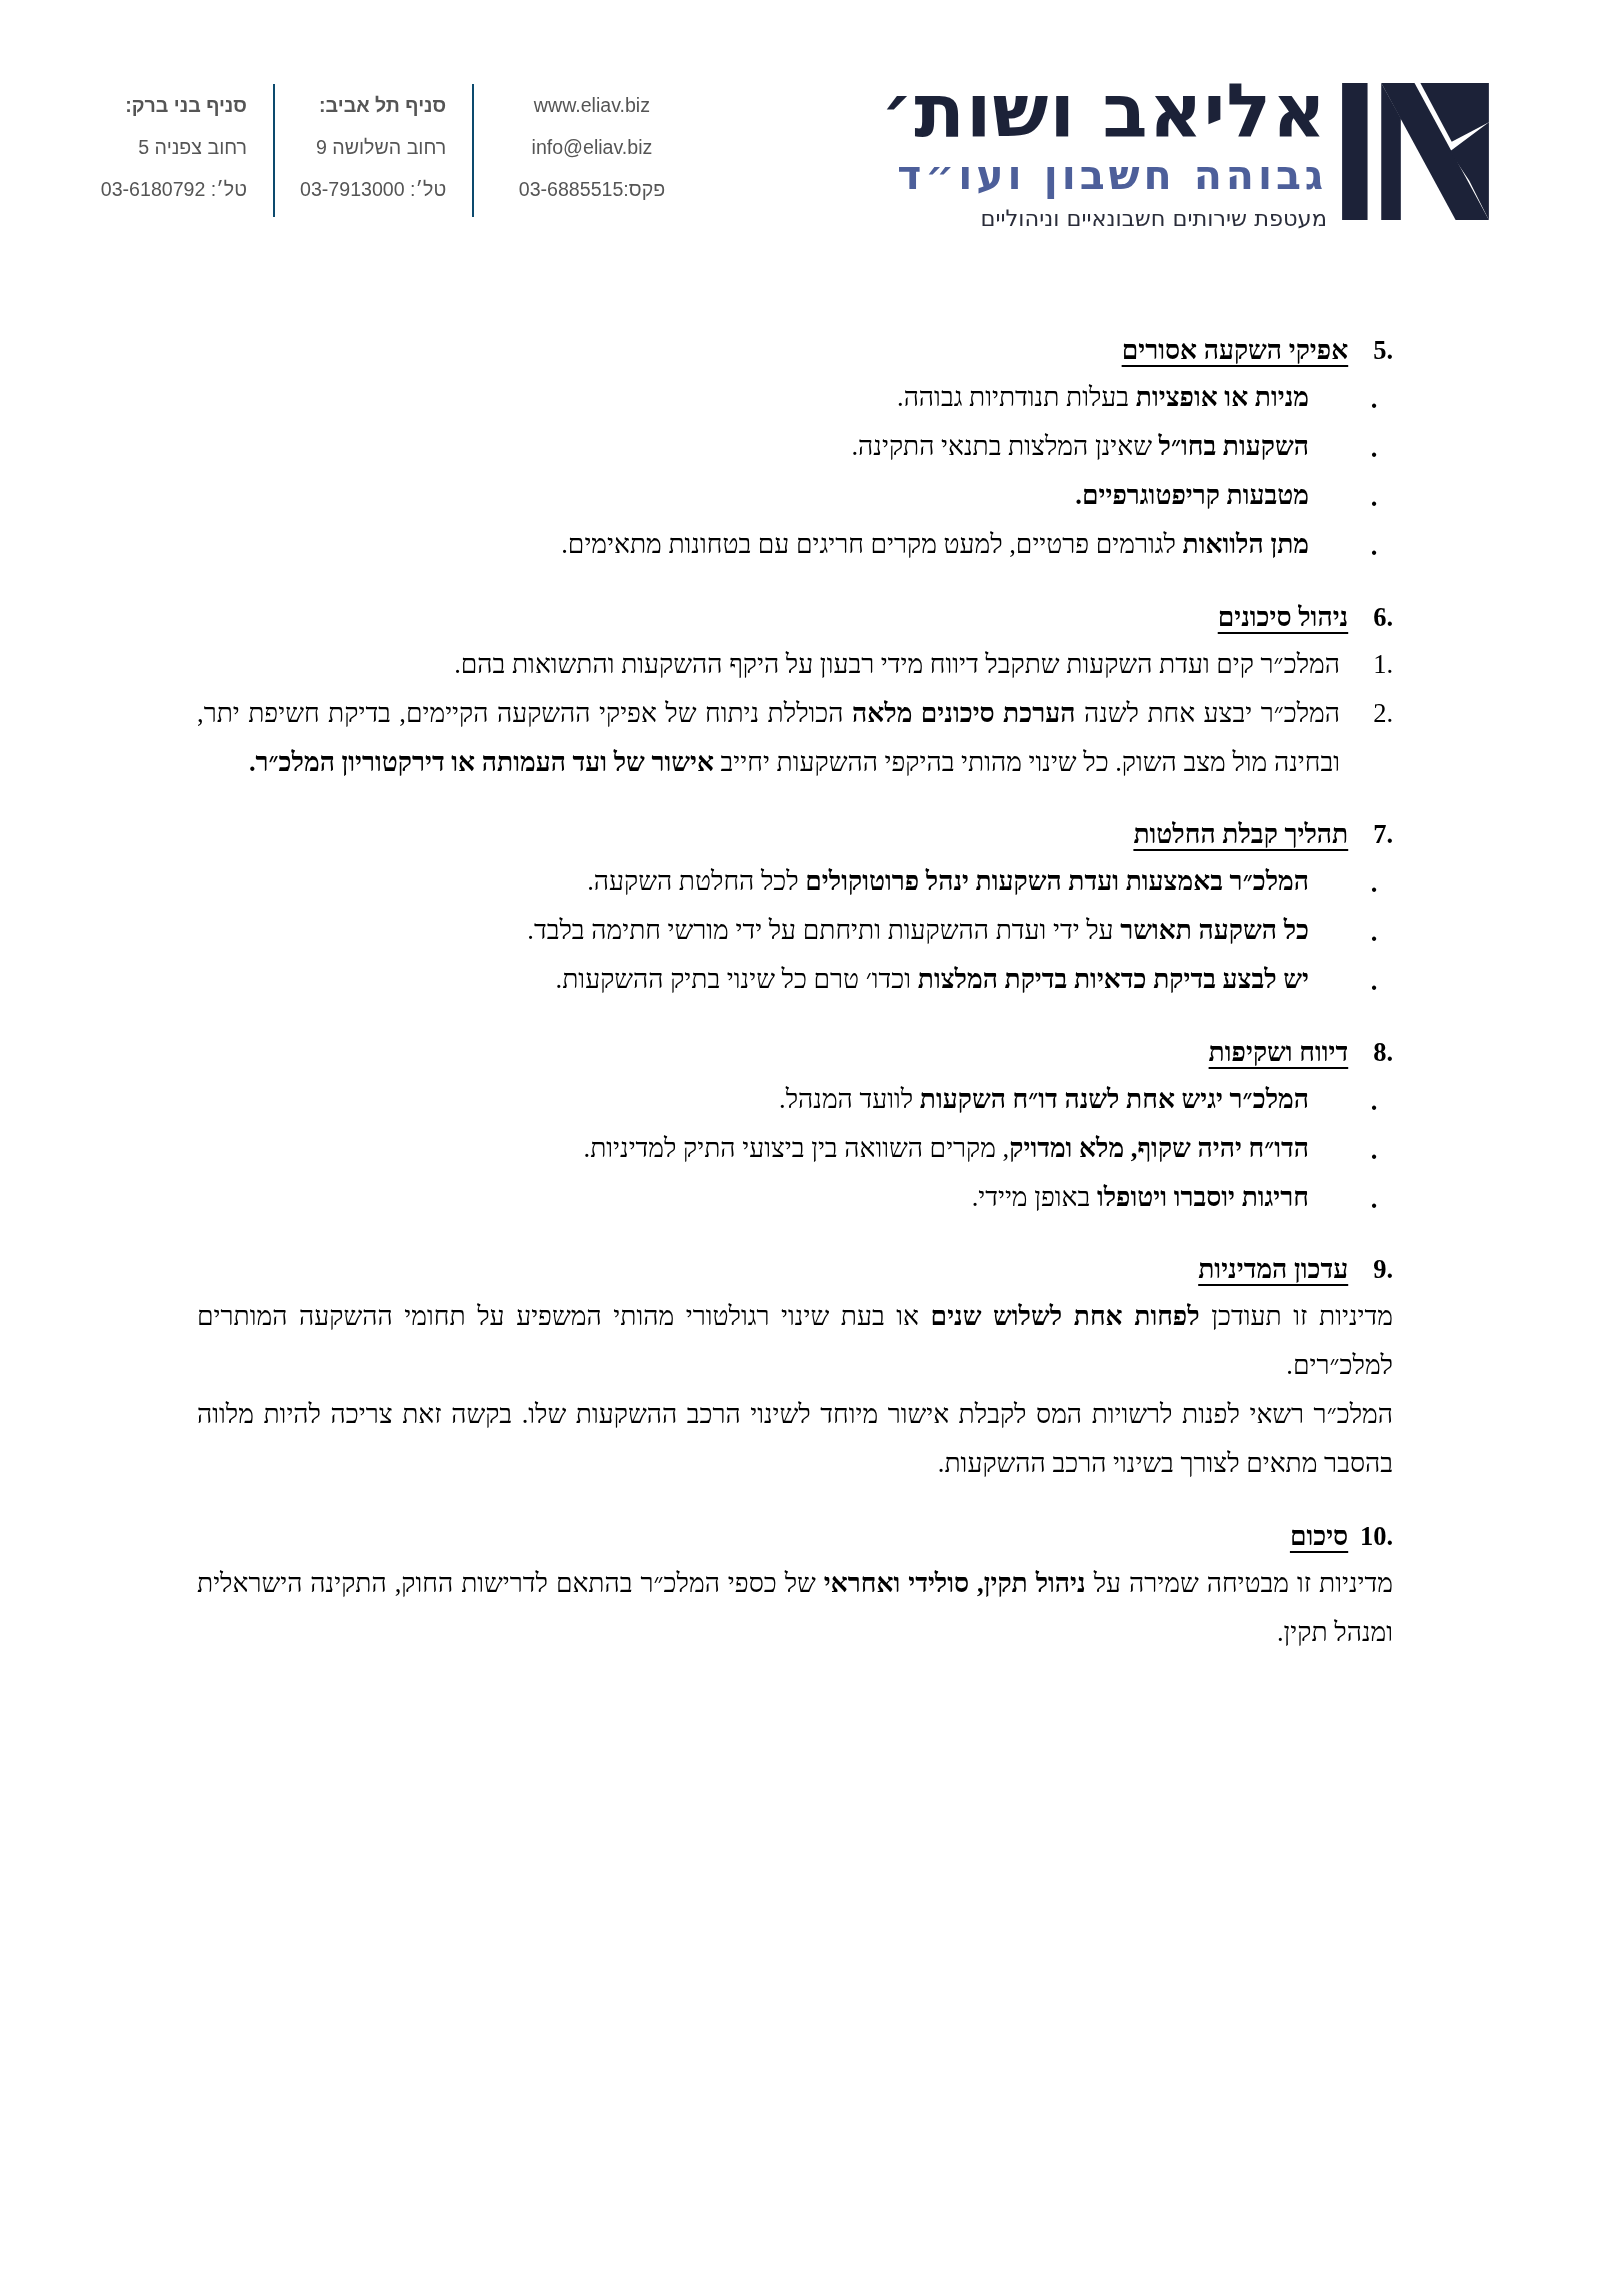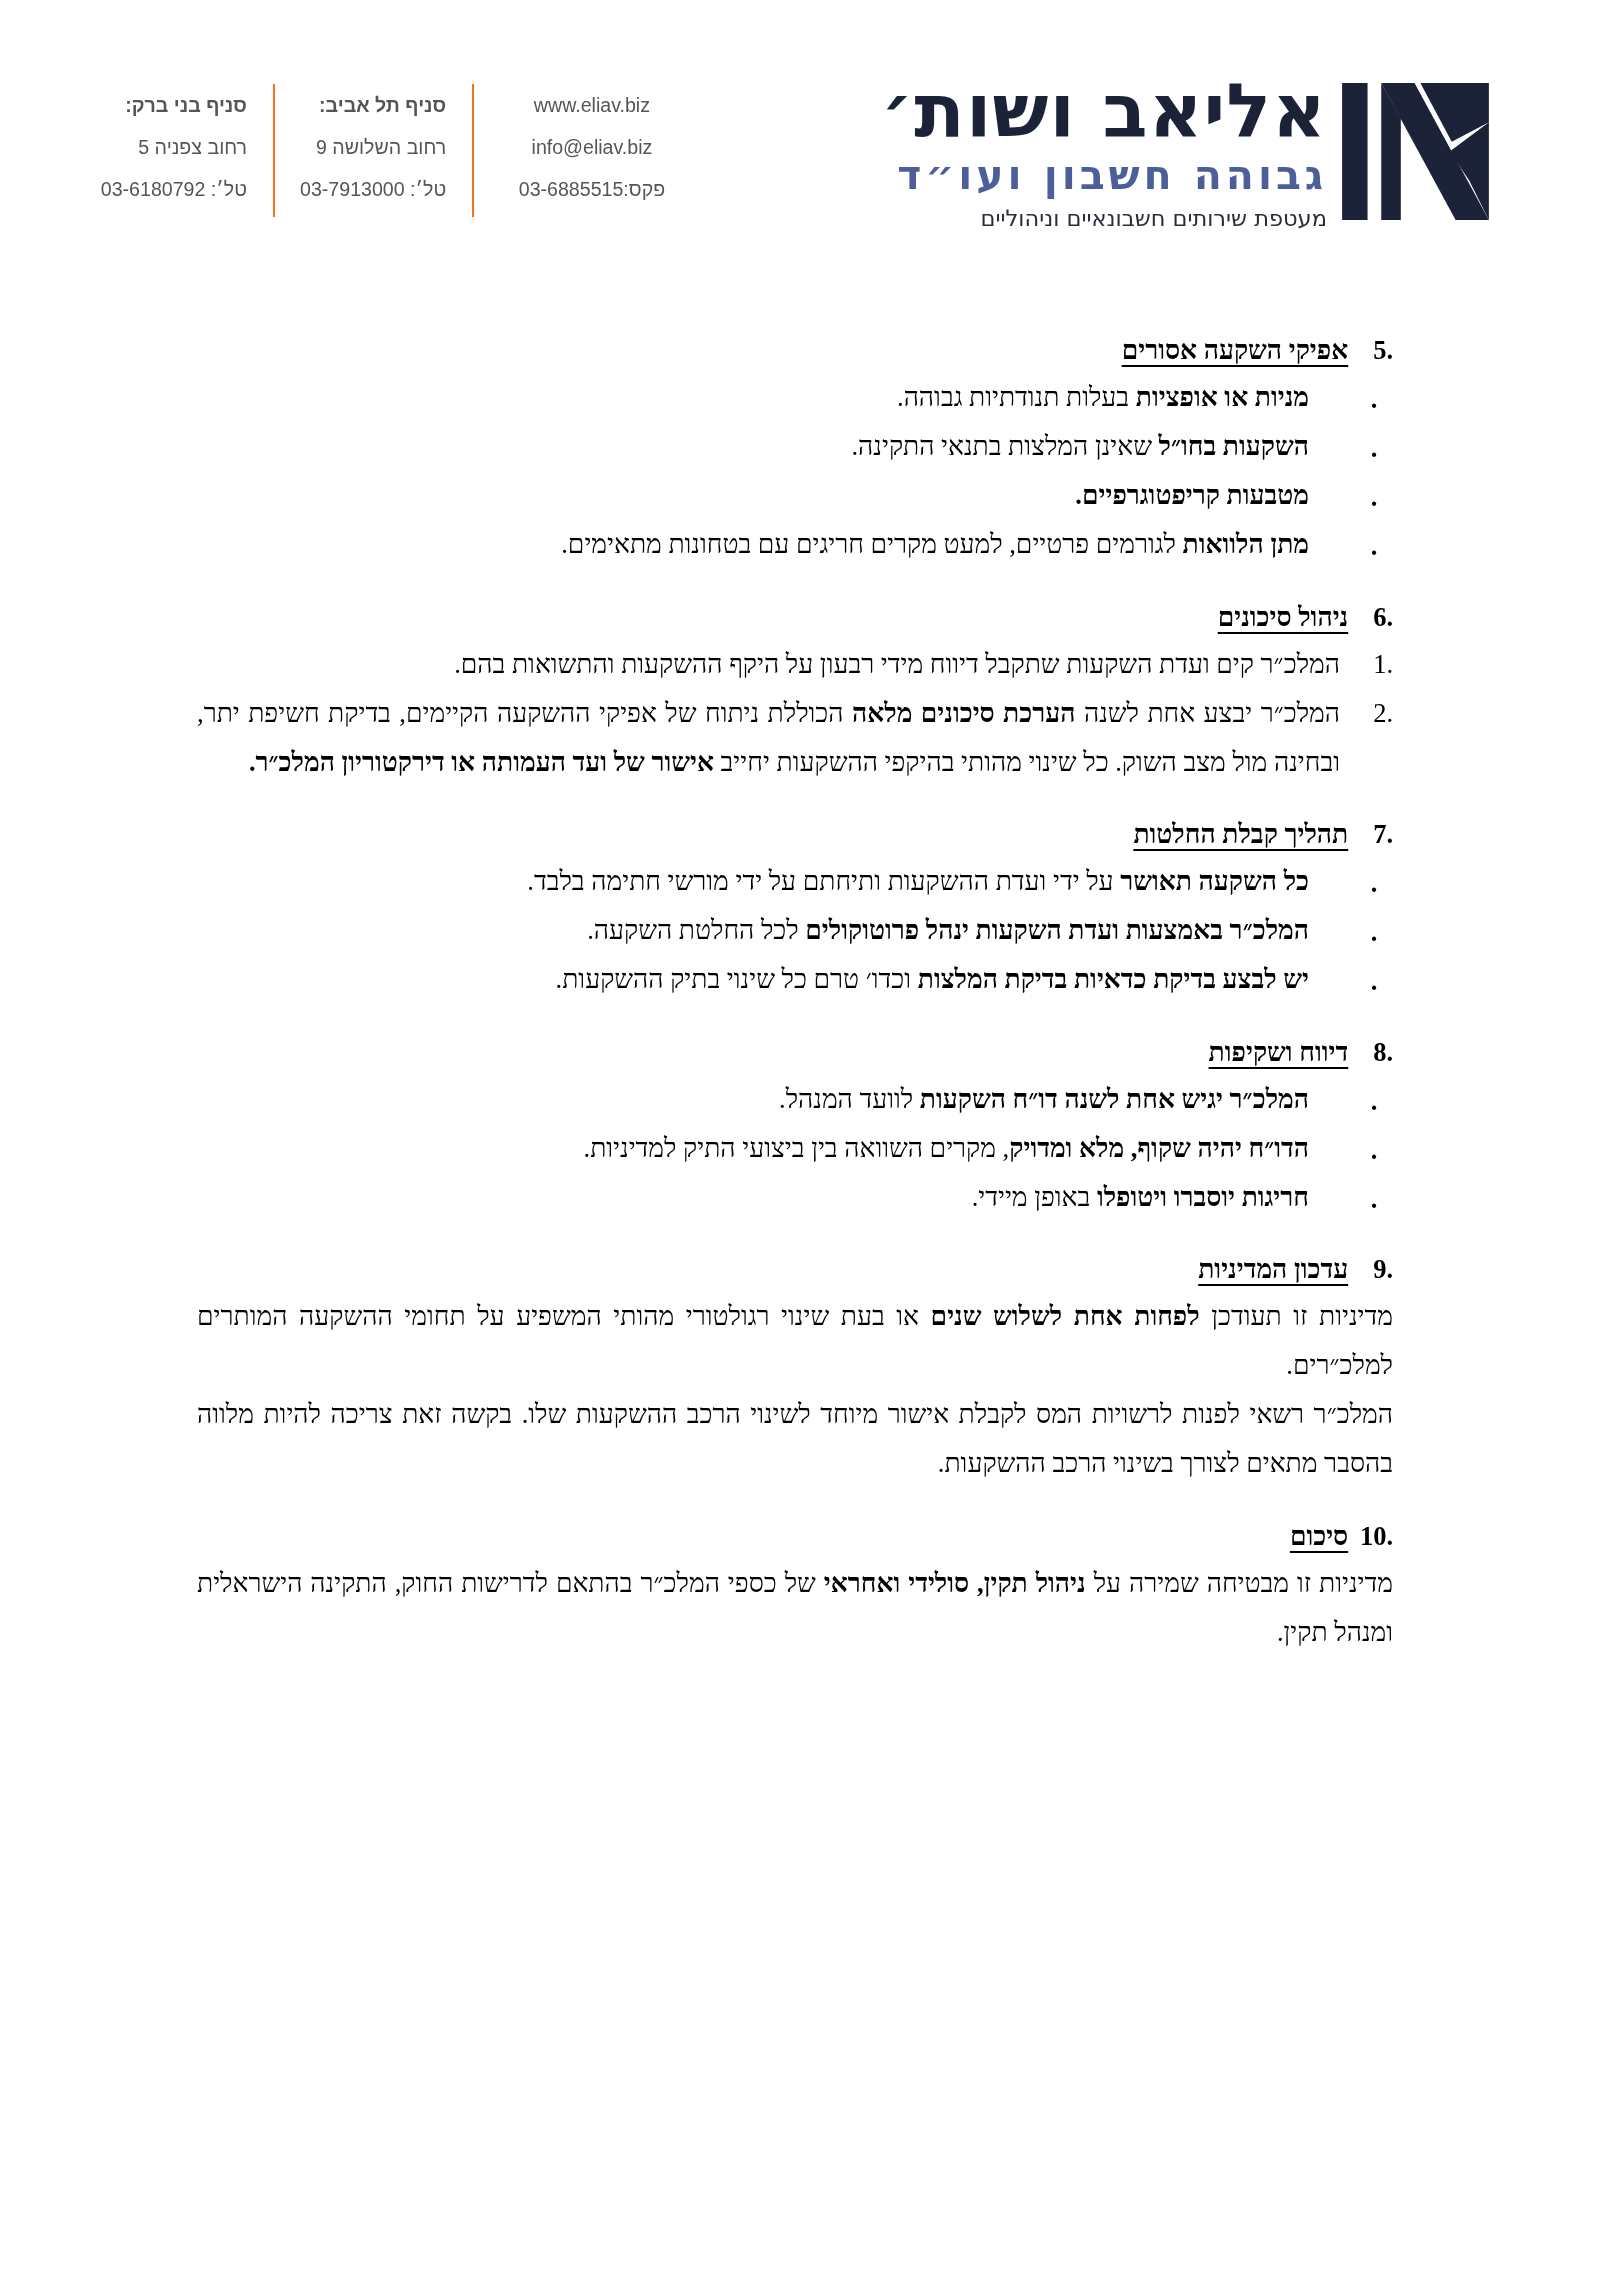--- a/index.html
+++ b/index.html
@@ -15,21 +15,21 @@
   .logo-title { font-size: 74px; font-weight: bold; color: #1c2238; line-height: 78px;
                 letter-spacing: 1px; white-space: nowrap; }
   .logo-sub { font-size: 41px; font-weight: bold; color: #4d5f9a; line-height: 45px;
               letter-spacing: 3.9px; white-space: nowrap; margin-top: 3.9px; }
   .logo-tag { font-size: 22.5px; color: #2a2d3a; line-height: 29px; white-space: nowrap; margin-top: 5.9px; }
 
   .contacts { position: absolute; left: 93px; top: 84px; height: 133px; display: flex; direction: ltr; }
   .contact-col { position: relative; padding: 0 25.5px; direction: rtl; text-align: right;
                  font-family: "Liberation Sans", "DejaVu Sans", sans-serif; color: #555;
                  font-size: 19.6px; line-height: 42px; }
-  .contact-col.mid, .contact-col.web { border-left: 2px solid #f97316; }
+  .contact-col.mid, .contact-col.web { border-left: 2px solid #0c4a6e; }
   .contact-col .branch-title { font-weight: bold; }
   .contact-col.web { text-align: center; padding: 0 19.6px 0 45px; }
   .contact-col.first { padding-left: 7.8px; }
 
   
   .content { position: absolute; right: 227px; top: 328px; width: 1196px; direction: rtl; text-align: right; }
   .section { position: relative; }
   .sec-head { font-size: 26.5px; font-weight: bold; height: 45px; line-height: 45px; display: flex; }
   .sec-num { width: 37px; display: inline-block; direction: ltr; text-align: right; margin-left: 7.8px; }
   .sec-title { text-decoration: underline; text-underline-offset: 5.9px; text-decoration-thickness: 2px; }
@@ -110,22 +110,22 @@
       <span>המלכ״ר יבצע אחת לשנה </span><b>הערכת סיכונים מלאה</b><span> הכוללת ניתוח של אפיקי ההשקעה  הקיימים, בדיקת חשיפת יתר, ובחינה מול מצב השוק. כל שינוי מהותי בהיקפי ההשקעות יחייב </span><b>אישור של ועד העמותה או דירקטוריון המלכ״ר.</b>
     </div>
   </div>
 
   <div class="section" style="margin-bottom:25.5px;">
     <div class="sec-head">
       <span class="sec-num">7.</span>
       <span class="sec-title">תהליך קבלת החלטות</span>
     </div>
     <ul class="bullet-list">
+      <li class="bullet-item"><b>המלכ״ר באמצעות ועדת השקעות ינהל פרוטוקולים</b><span> לכל החלטת השקעה.</span></li>
       <li class="bullet-item"><b>כל השקעה תאושר</b><span> על ידי ועדת ההשקעות ותיחתם על ידי מורשי חתימה בלבד.</span></li>
-      <li class="bullet-item"><b>המלכ״ר באמצעות ועדת השקעות ינהל פרוטוקולים</b><span> לכל החלטת השקעה.</span></li>
       <li class="bullet-item"><b>יש לבצע בדיקת כדאיות בדיקת המלצות</b><span> וכדו׳ טרם כל שינוי בתיק ההשקעות.</span></li>
     </ul>
   </div>
 
   <div class="section" style="margin-bottom:25.5px;">
     <div class="sec-head">
       <span class="sec-num">8.</span>
       <span class="sec-title">דיווח ושקיפות</span>
     </div>
     <ul class="bullet-list">

